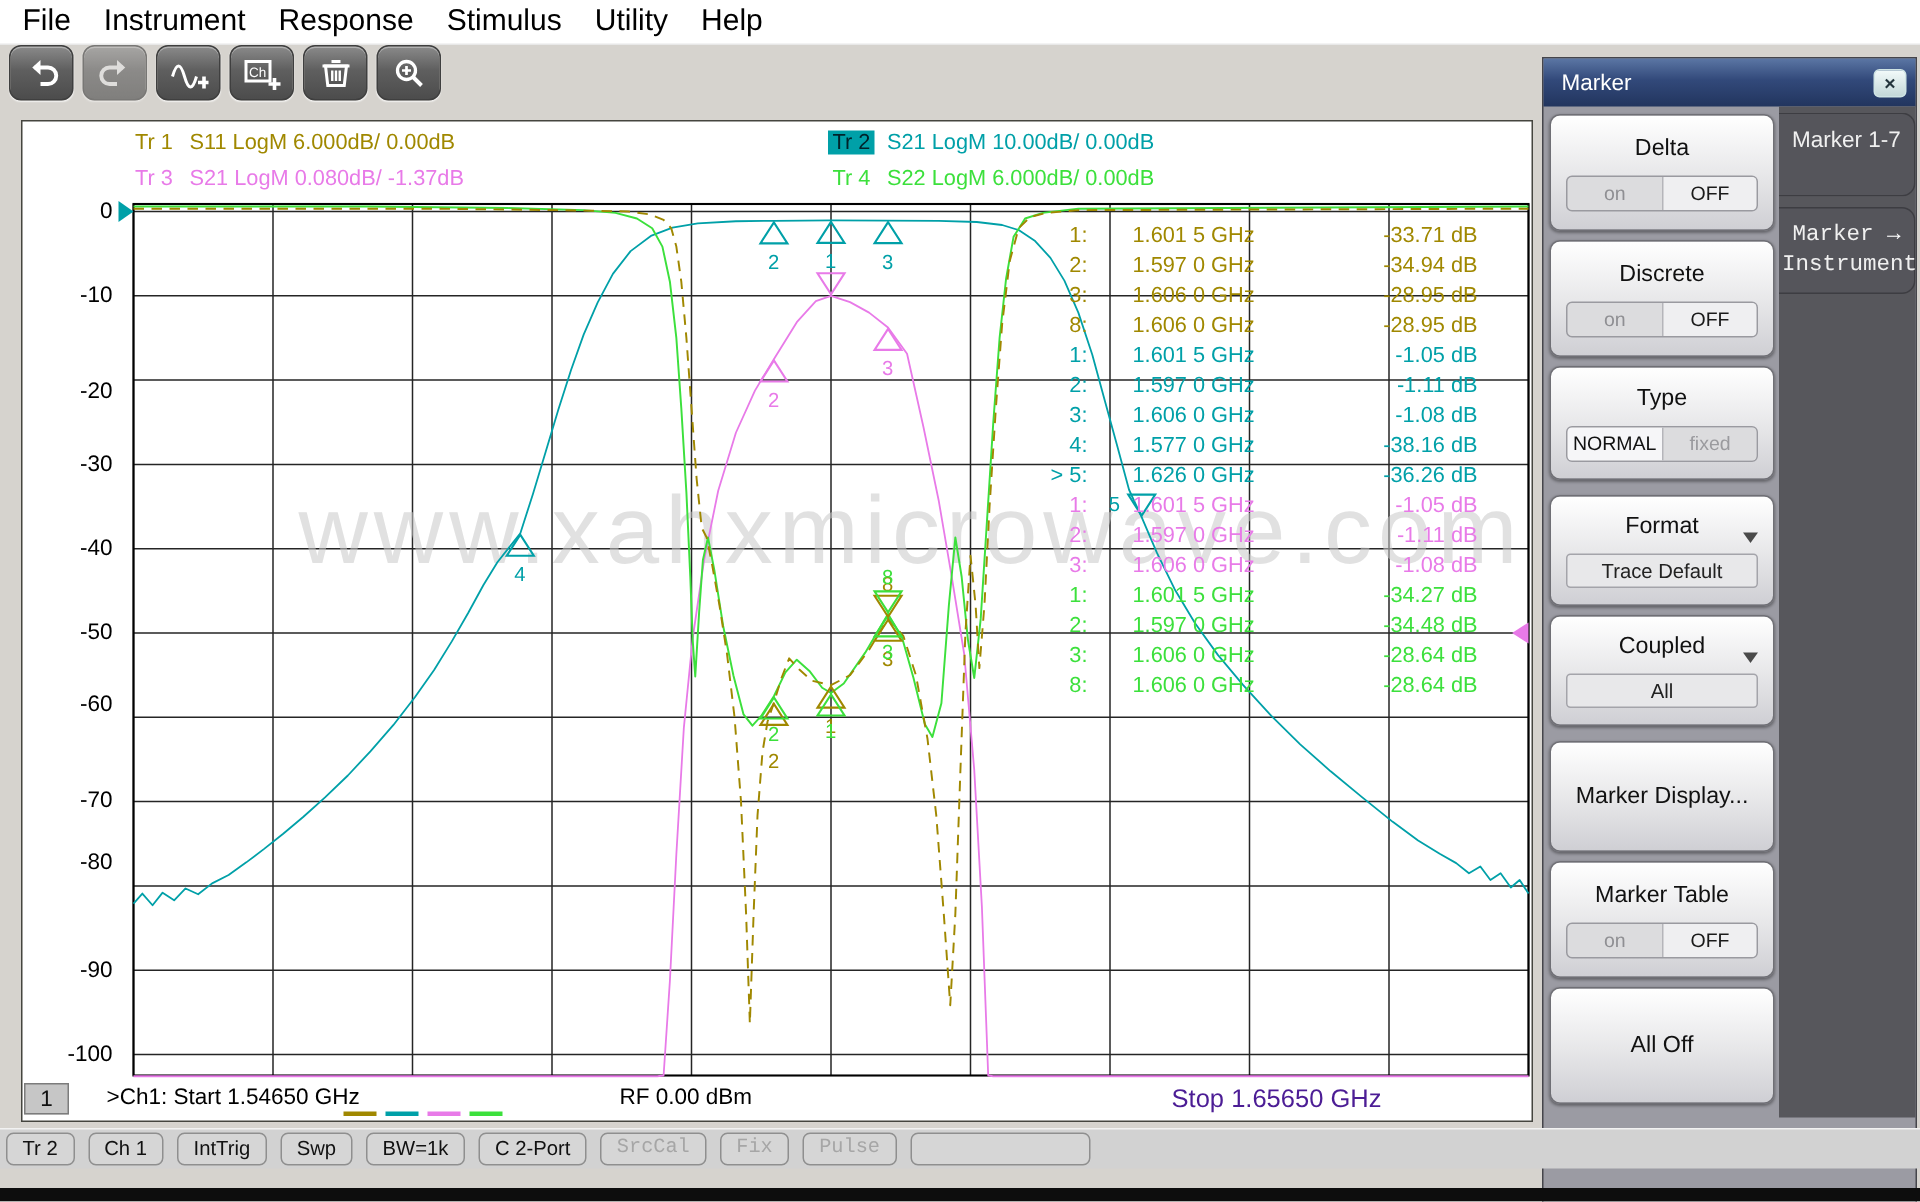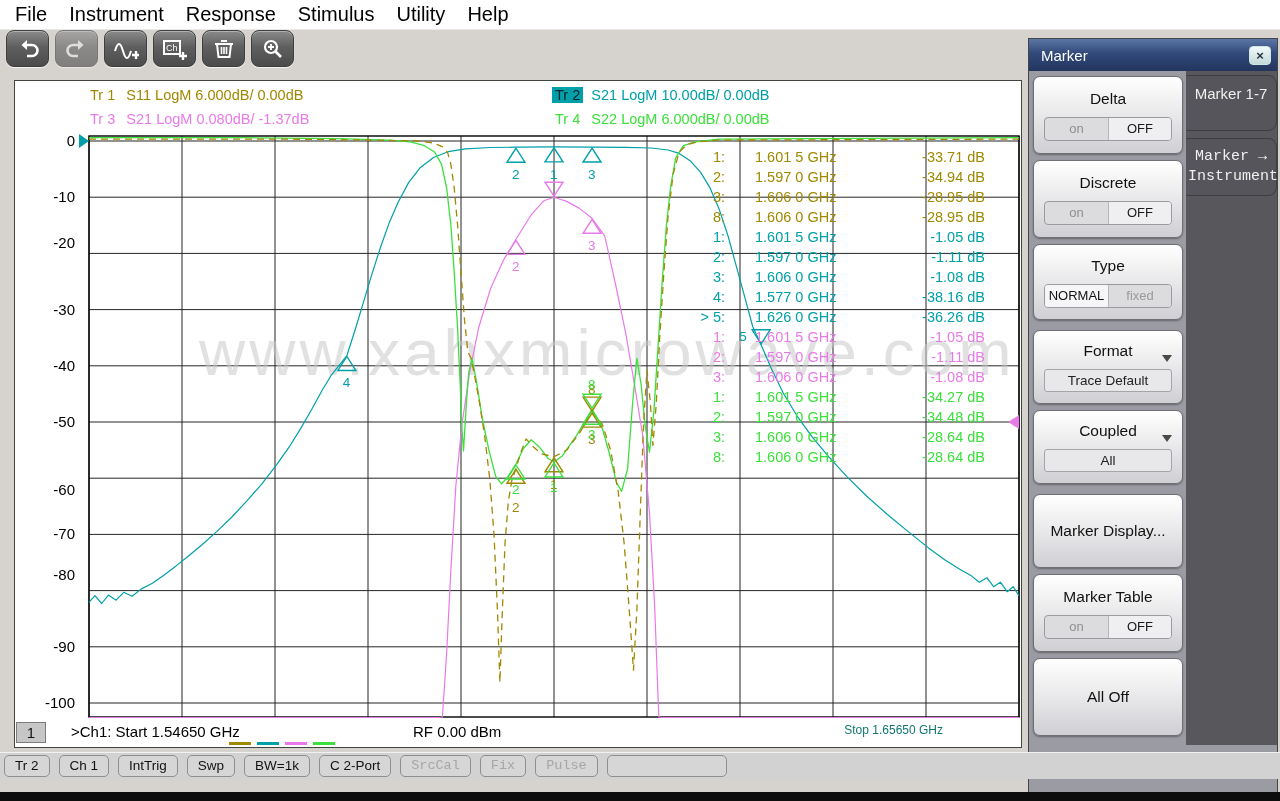--- a/index.html
+++ b/index.html
@@ -32,21 +32,21 @@
   .ro-row { display:flex; height:20px; line-height:20px; font-size:14.5px; white-space:nowrap; }
   .ro-num { width:40px; text-align:right; }
   .ro-freq { width:138px; text-align:left; padding-left:30px; }
   .ro-val { flex:1; text-align:right; }
 
   .ch-badge { position:absolute; left:1px; top:641px; width:30px; height:21px; background:#c6c6c6; border:1px solid #7c7c7c; text-align:center; font-size:15px; line-height:19px; color:#111; }
   .ch-start { position:absolute; left:56px; top:642px; font-size:15px; color:#000; white-space:nowrap; }
   .ch-dashes { position:absolute; left:214px; top:650px; }
   .ch-dashes span { display:inline-block; width:22px; height:0; border-top:3px solid; margin-right:6px; }
   .ch-rf { position:absolute; left:398px; top:642px; font-size:15px; color:#000; }
-  .ch-stop { position:absolute; left:744px; top:642px; width:184px; text-align:right; font-size:12px; color:#0f766e; }
+  .ch-stop { position:absolute; left:744px; top:642px; width:184px; text-align:center; font-size:17px; color:#4c1d95; }
 
   
   .panel { position:absolute; left:1028px; top:38px; width:250px; height:793px; background:#9b9ba3; border:1px solid #45454b; }
   .panel-header { position:absolute; left:0; top:0; width:248px; height:32px;
      background:linear-gradient(180deg,#5b76a4 0%,#32497a 45%,#22355e 100%); display:flex; align-items:center; }
   .panel-title { color:#fff; font-size:15px; margin-left:12px; flex:1; }
   .close-btn { width:22px; height:19px; margin-right:6px; border-radius:4px; border:1px solid #cfe4e4; background:linear-gradient(180deg,#f2fafa,#c4d8d8); color:#23343c; font-size:13px; font-weight:bold; text-align:center; line-height:17px; }
   .panel-body { position:absolute; left:0; top:32px; width:248px; height:674px; display:flex; }
   .btn-col { width:157px; padding:5px 3px 0 4px; }
   .pbtn { border:1px solid #6f6f75; border-radius:7px; background:linear-gradient(180deg,#ffffff 0%,#e6e6e8 55%,#cfcfd4 100%); box-shadow:0 1px 2px rgba(0,0,0,.35); margin-bottom:6px; display:flex; flex-direction:column; justify-content:center; align-items:center; position:relative; }
@@ -218,25 +218,25 @@
       <span style="color:#00a0a8;">S21 LogM 10.00dB/  0.00dB</span>
     </div>
     <div class="tr-label" style="left:537px; top:30px;">
       <span class="tr-chip" style="color:#3ce03c;">Tr 4</span>&nbsp;
       <span style="color:#3ce03c;">S22 LogM 6.000dB/  0.00dB</span>
     </div>
 
     <div id="ylabels">
         <div style="top: 51px;">0</div>
         <div style="top: 107.2px;">-10</div>
-        <div style="top: 153px;">-20</div>
+        <div style="top: 171px;">-20</div>
         <div style="top: 219.6px;">-30</div>
         <div style="top: 275.8px;">-40</div>
         <div style="top: 332px;">-50</div>
-        <div style="top: 400px;">-60</div>
+        <div style="top: 380px;">-60</div>
         <div style="top: 444.4px;">-70</div>
         <div style="top: 485px;">-80</div>
         <div style="top: 556.8px;">-90</div>
         <div style="top: 613px;">-100</div>
       </div>
     <div id="readouts">
         <div class="ro-row" style="color: rgb(160, 136, 0);">
           <span class="ro-num">1:</span>
           <span class="ro-freq">1.601 5 GHz</span>
           <span class="ro-val">-33.71 dB</span>

